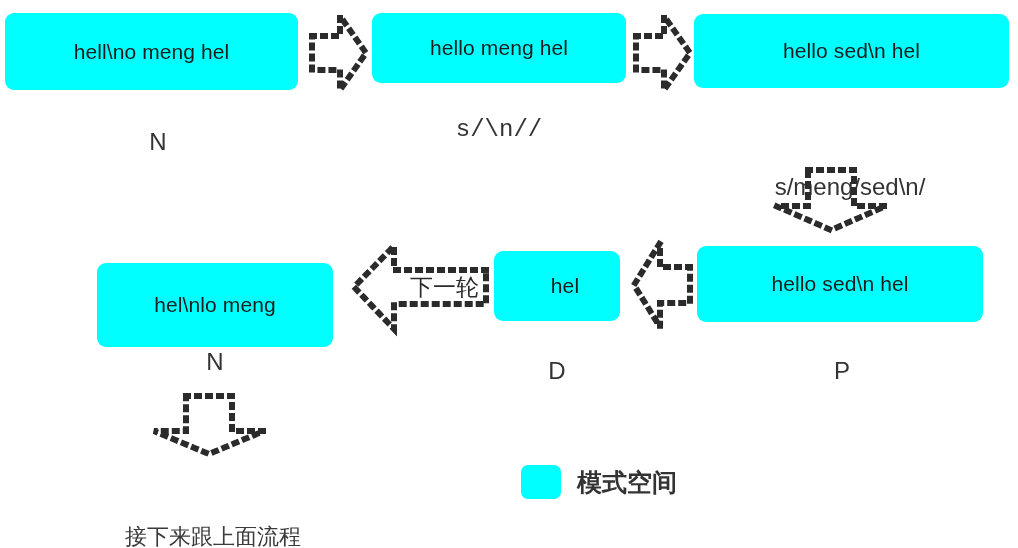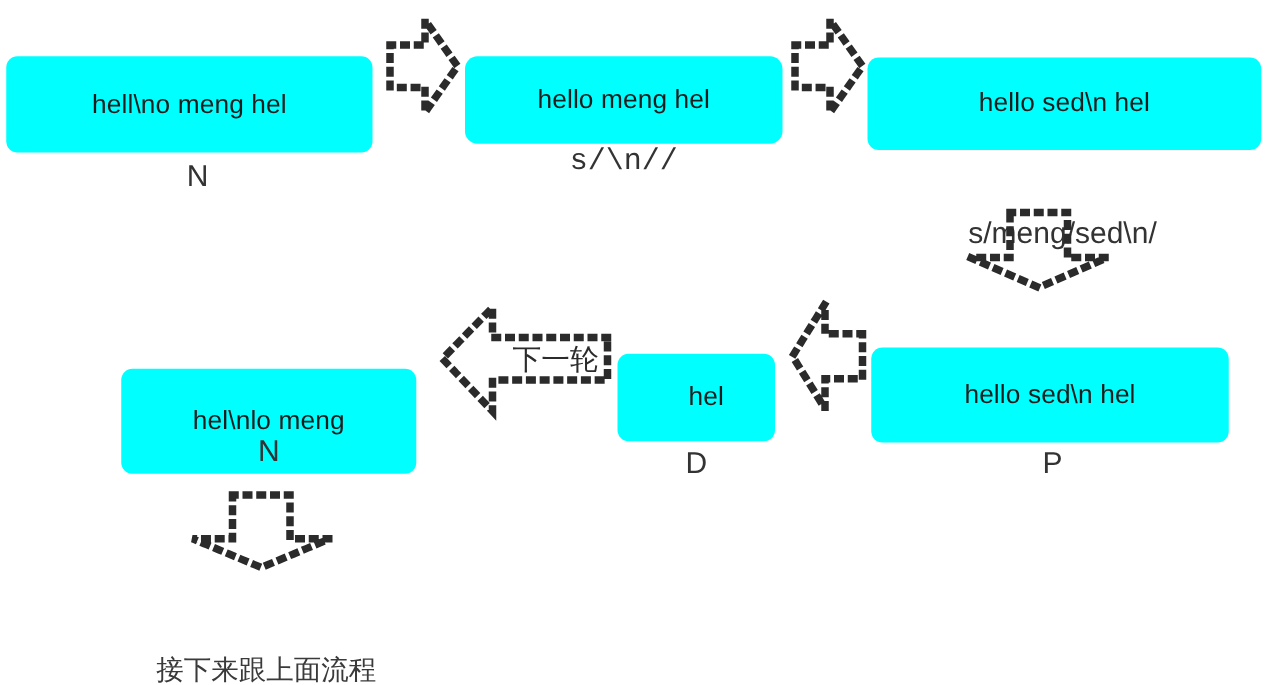--- a/index.html
+++ b/index.html
@@ -19,21 +19,20 @@
     overflow: hidden;
   }
   .box {
     position: absolute;
     background: #00ffff;
     border-radius: 9px;
     display: flex;
     align-items: center;
     justify-content: center;
     box-sizing: border-box;
-    margin-top: 32px;
   }
   .box-label {
     font-size: 21px;
     color: #1d1d1d;
     letter-spacing: 0.1px;
     white-space: nowrap;
     font-weight: 400;
   }
   .caption {
     position: absolute;
@@ -95,21 +94,21 @@
   <div class="box" style="left:5px; top:13px; width:293px; height:77px;">
     <span class="box-label">hell\no meng hel</span>
   </div>
 
   <div class="arrow" style="left:308px; top:8px; width:62px; height:90px;">
     <svg width="62" height="90" viewBox="0 0 62 90">
       <path d="M4 28 L32 28 L32 8 L58 45 L32 82 L32 62 L4 62 Z" fill="none" stroke="#2b2b2b" stroke-width="6" stroke-linecap="square" stroke-dasharray="2 9"></path>
     </svg>
   </div>
 
-  <div class="box" style="left:372px; top:13px; width:254px; height:70px;border-radius:10px;">
+  <div class="box" style="left:372px; top:13px; width:254px; height:70px;">
     <span class="box-label">hello meng hel</span>
   </div>
 
   <div class="arrow" style="left:632px; top:8px; width:62px; height:90px;">
     <svg width="62" height="90" viewBox="0 0 62 90">
       <path d="M4 28 L32 28 L32 8 L58 45 L32 82 L32 62 L4 62 Z" fill="none" stroke="#2b2b2b" stroke-width="6" stroke-linecap="square" stroke-dasharray="2 9"></path>
     </svg>
   </div>
 
   <div class="box" style="left:694px; top:14px; width:315px; height:74px;">
@@ -163,14 +162,18 @@
     <svg width="122" height="68" viewBox="0 0 122 68">
       <path d="M38 4 L84 4 L84 39 L116 39 L61 62 L6 39 L38 39 Z" fill="none" stroke="#2b2b2b" stroke-width="6" stroke-linecap="square" stroke-dasharray="2 9"></path>
     </svg>
   </div>
 
   <div class="note" style="left:93px; top:462px; width:240px;">
     <div>接下来跟上面流程</div>
     
   </div>
 
+  <div class="legend" style="left:521px; top:465px;">
+    <div class="legend-swatch"></div>
+    <div class="legend-label">模式空间</div>
+  </div>
 
 </div>
 
 </body></html>

